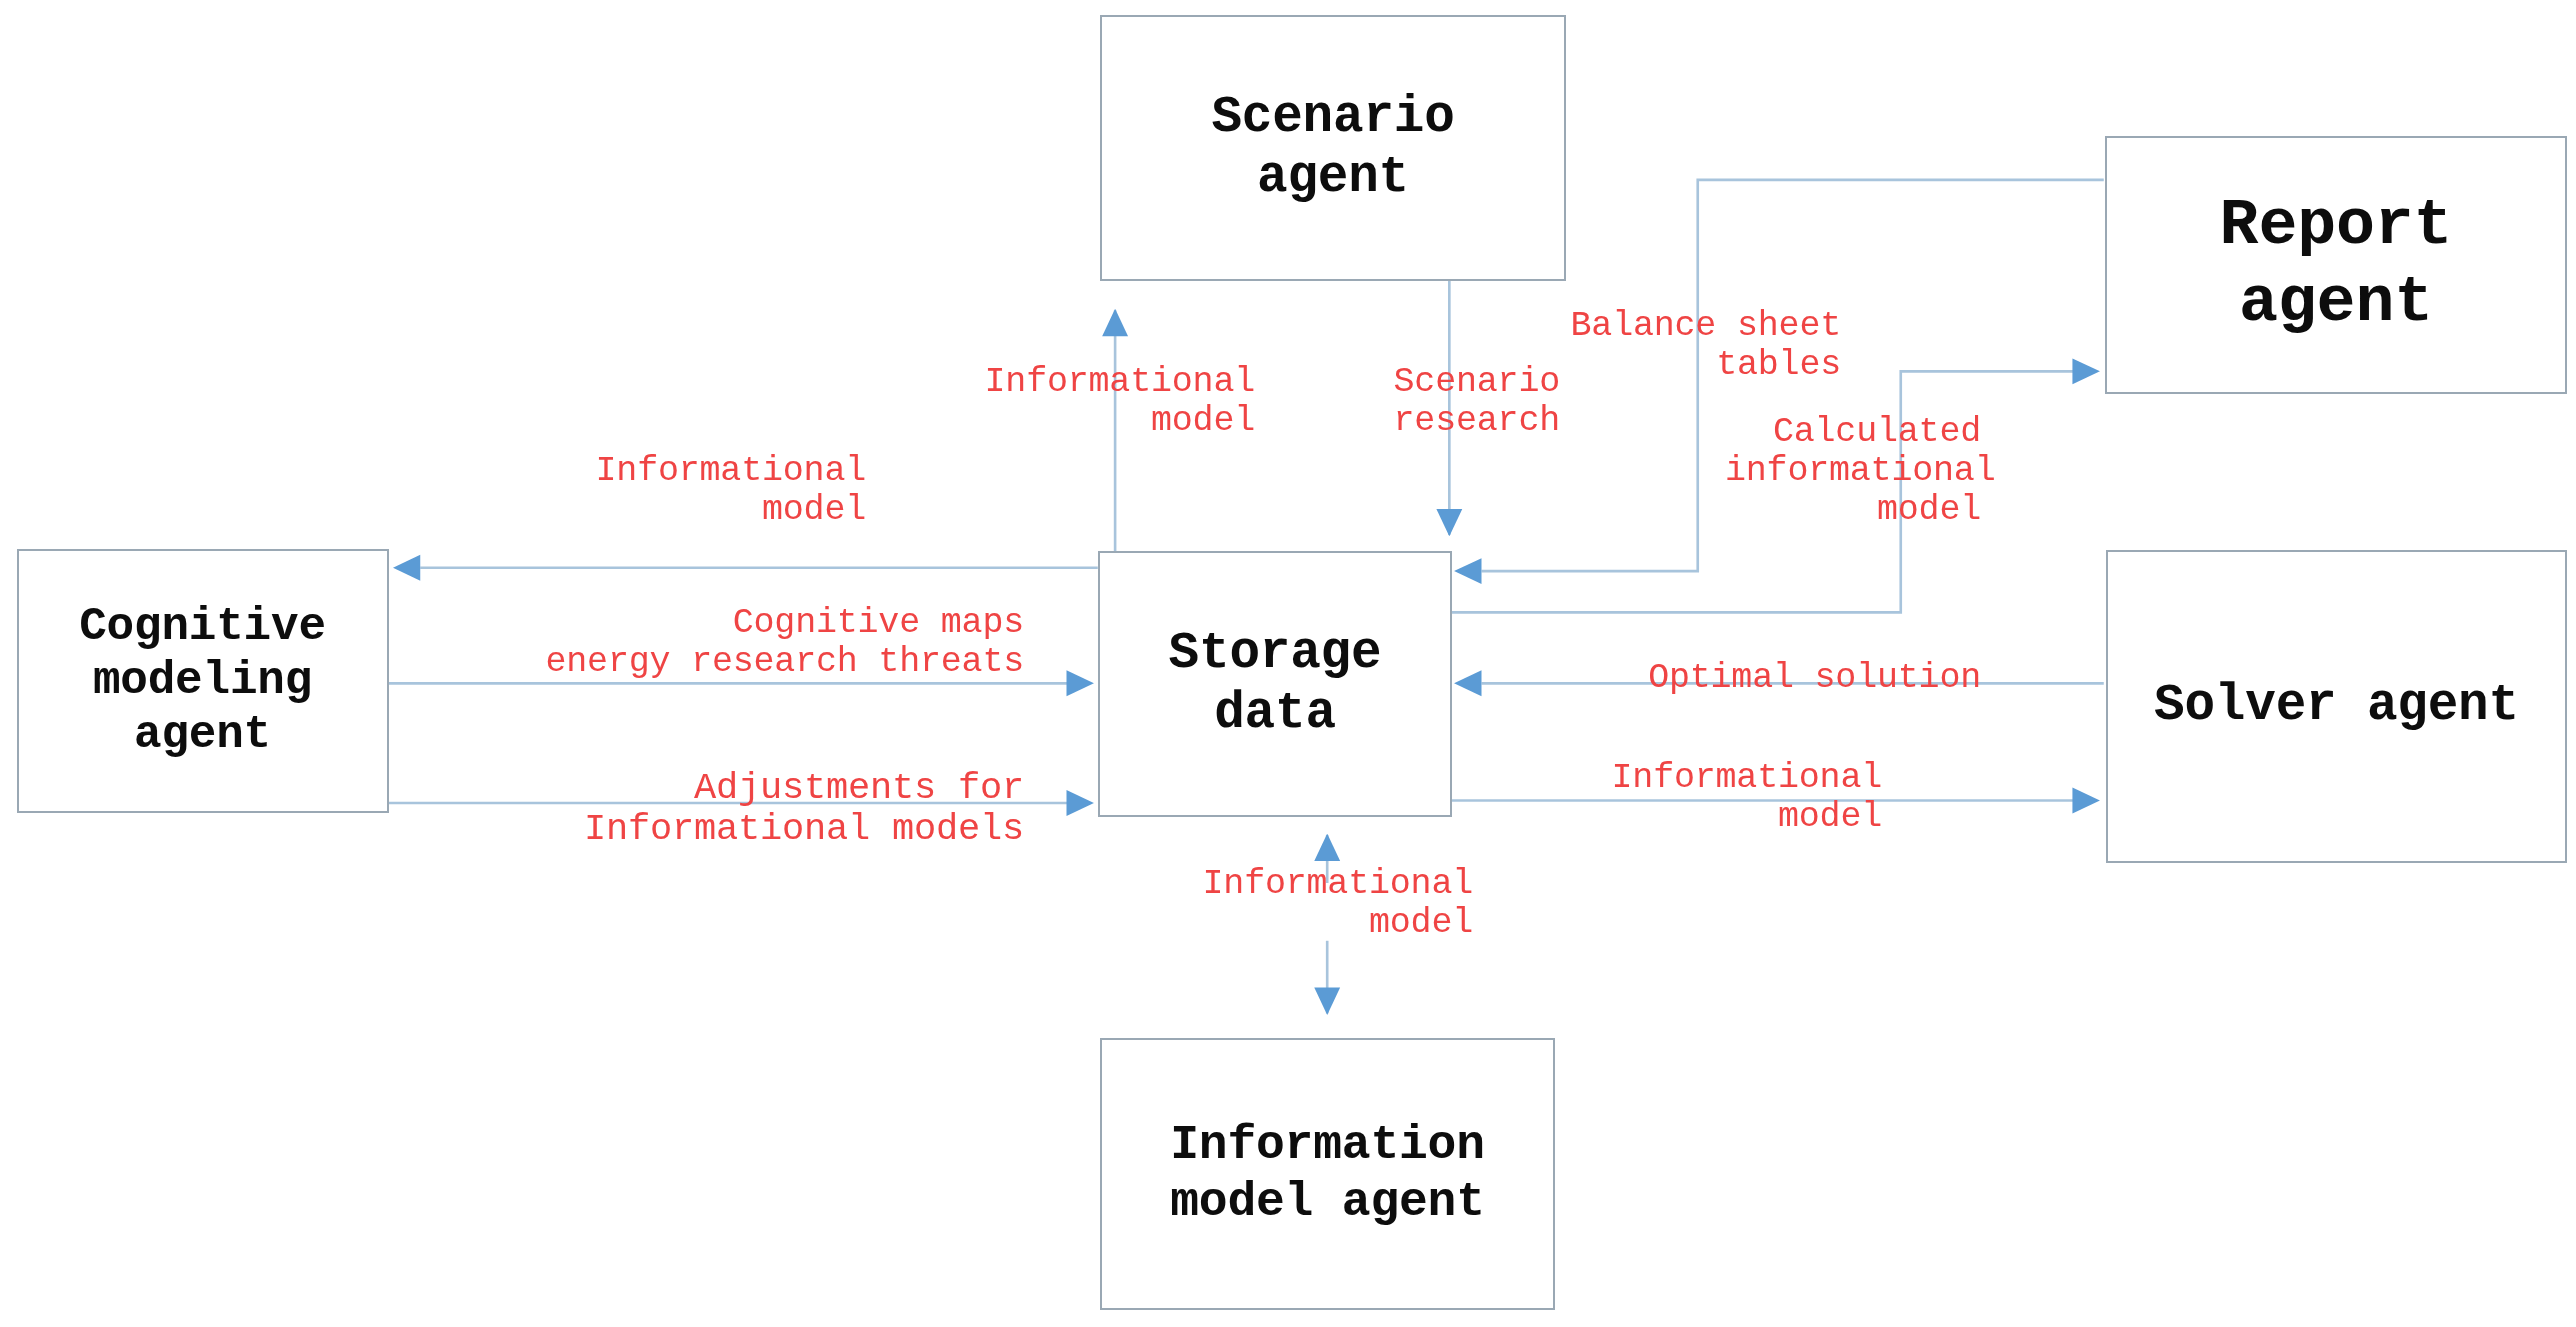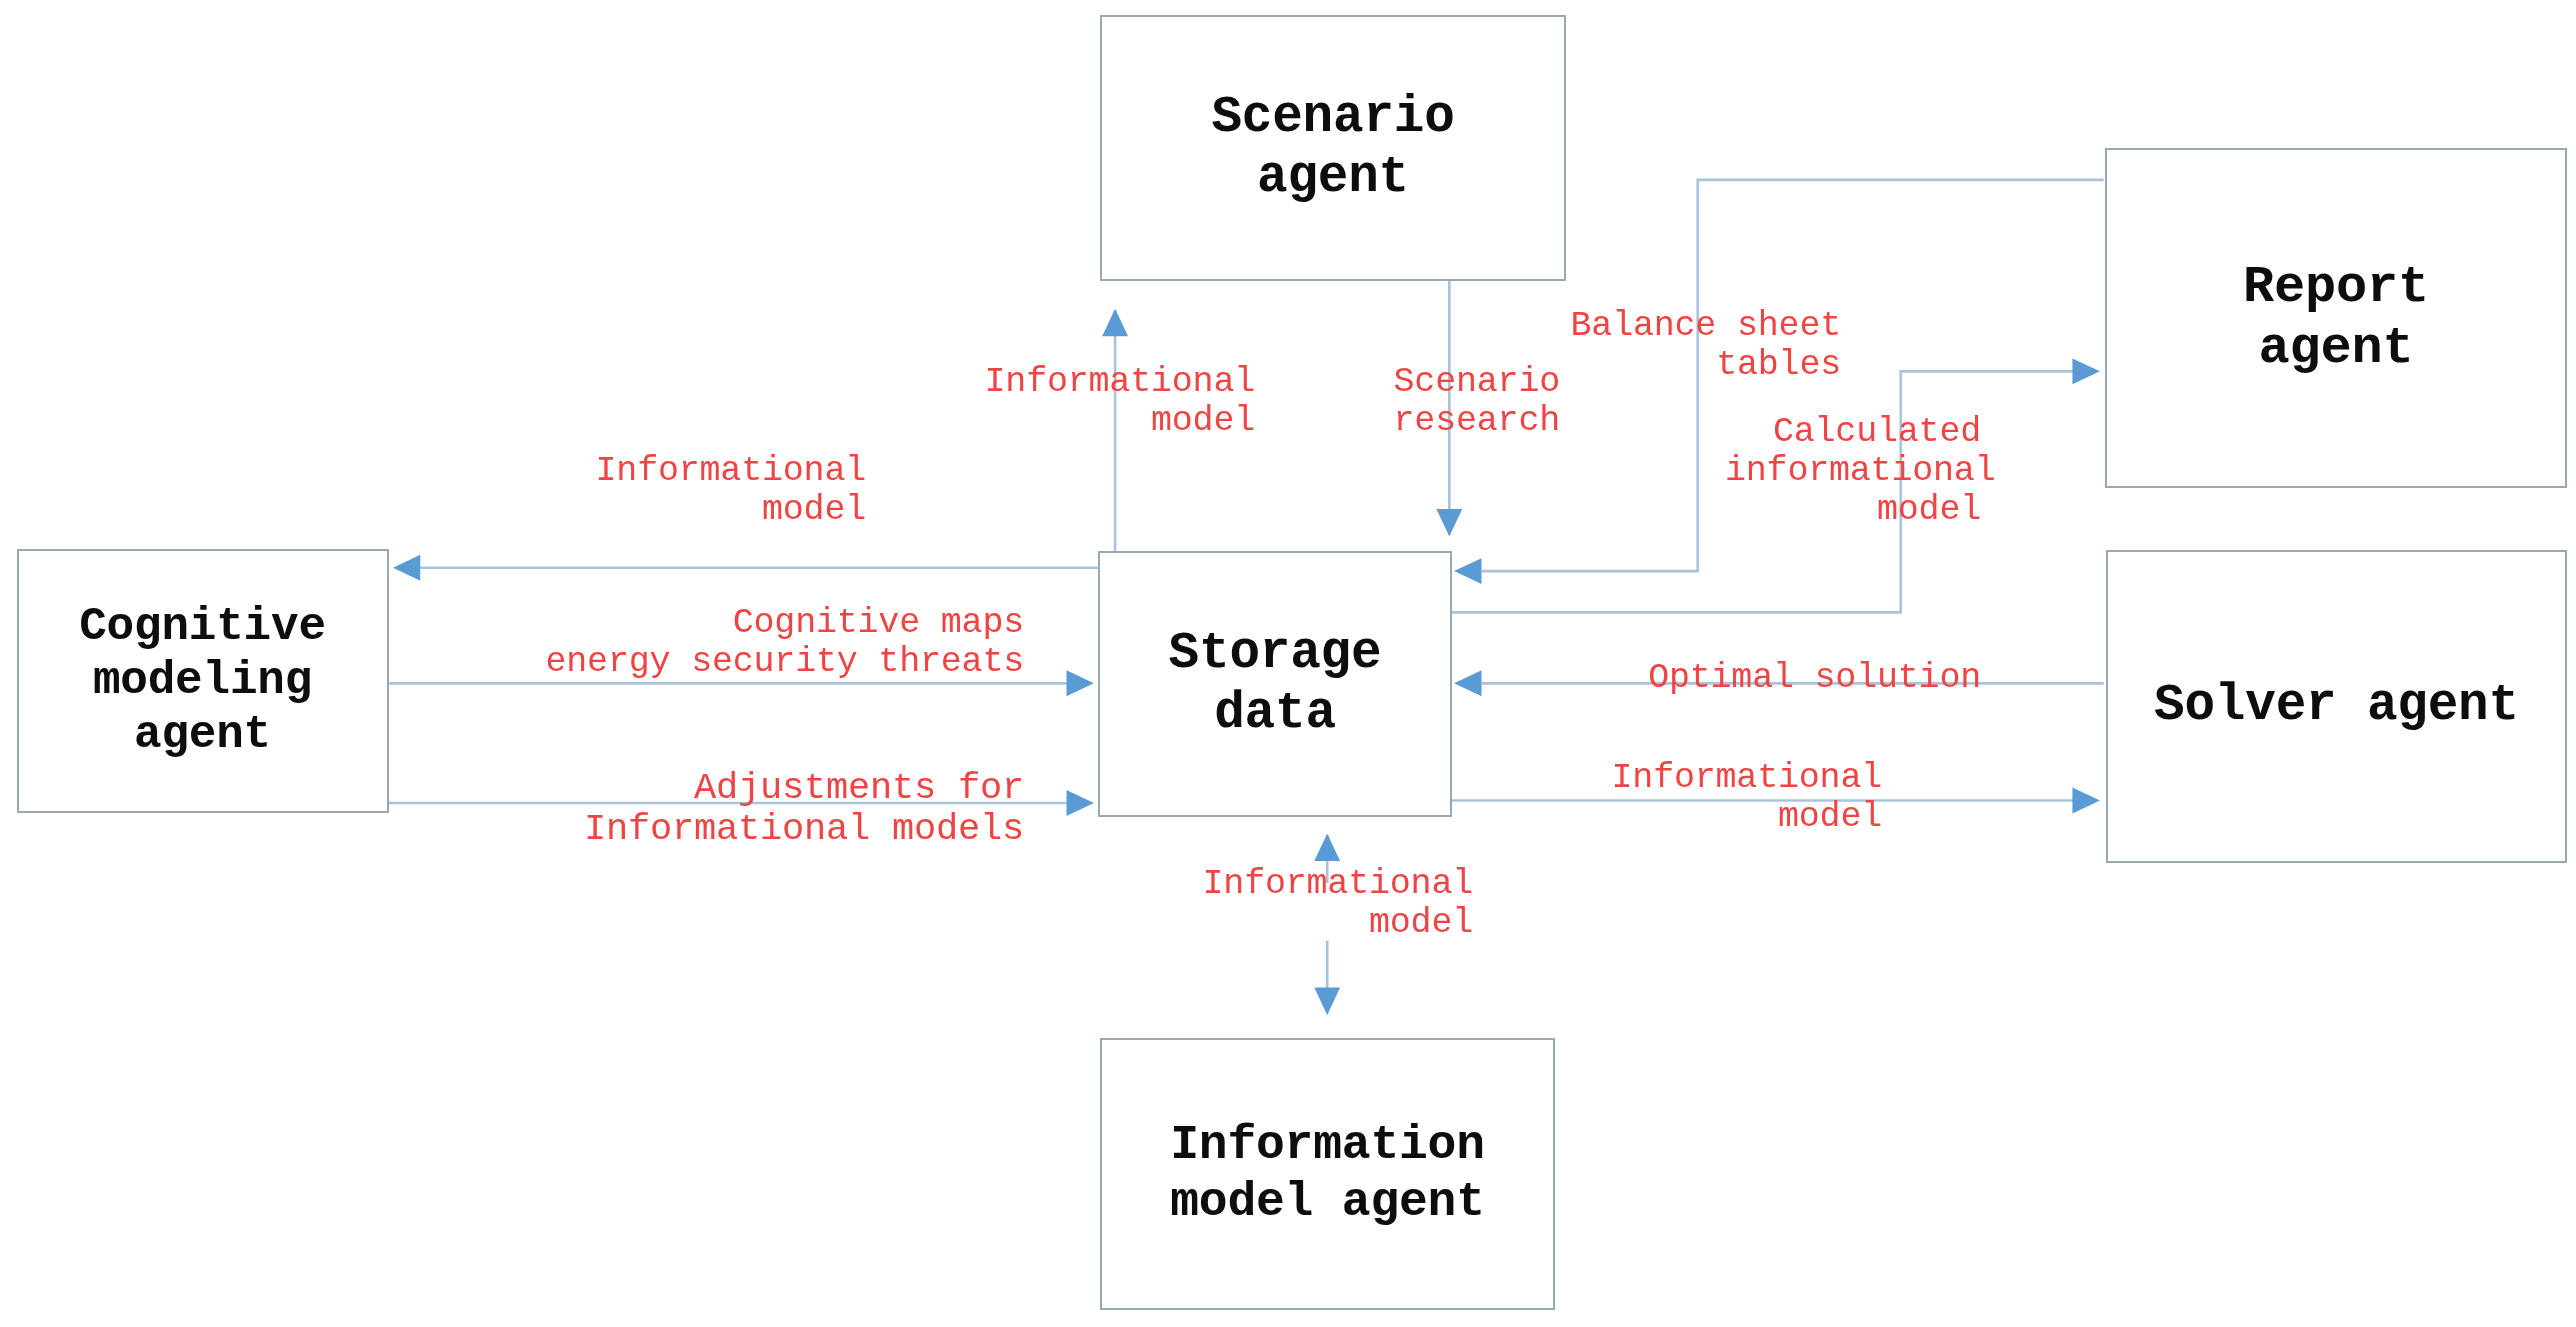--- a/index.html
+++ b/index.html
@@ -96,21 +96,21 @@
       <path d="M1608,1140 L1608,1228" marker-end="url(#ah-d)"></path>
 
     </g>
   </svg>
 
   <div class="node" style="left:1100px; top:15px; width:466px; height:266px; font-size:51px;">
     <span class="node-label">Scenario
 agent</span>
   </div>
 
-  <div class="node" style="left:2105px; top:148px; width:462px; height:340px; font-size:52px;">
+  <div class="node" style="left:2105px; top:136px; width:462px; height:258px; font-size:65px;">
     <span class="node-label">Report
 agent</span>
   </div>
 
   <div class="node" style="left:16.5px; top:549px; width:372px; height:264px; font-size:46px;">
     <span class="node-label">Cognitive
 modeling agent</span>
   </div>
 
   <div class="node" style="left:1098px; top:551px; width:354px; height:266px; font-size:51px;text-align:center;">
@@ -137,21 +137,21 @@
 tables</div>
 
   <div class="edge-label" style="left:1725px; top:413px; width:256px; font-size:35px;">Calculated
 informational
 model</div>
 
   <div class="edge-label" style="left:536px; top:452px; width:330px; font-size:35px;">Informational
 model</div>
 
   <div class="edge-label" style="left:545px; top:604px; width:479px; font-size:35px;">Cognitive maps
-energy security threats</div>
+energy research threats</div>
 
   <div class="edge-label" style="left:545px; top:768px; width:479px; font-size:37px;">Adjustments for
 Informational models</div>
 
   <div class="edge-label" style="left:1618px; top:659px; width:363px; font-size:35px;">Optimal solution</div>
 
   <div class="edge-label" style="left:1593px; top:759px; width:289px; font-size:35px;">Informational
 model</div>
 
   <div class="edge-label" style="left:1184px; top:865px; width:289px; font-size:35px;">Informational

